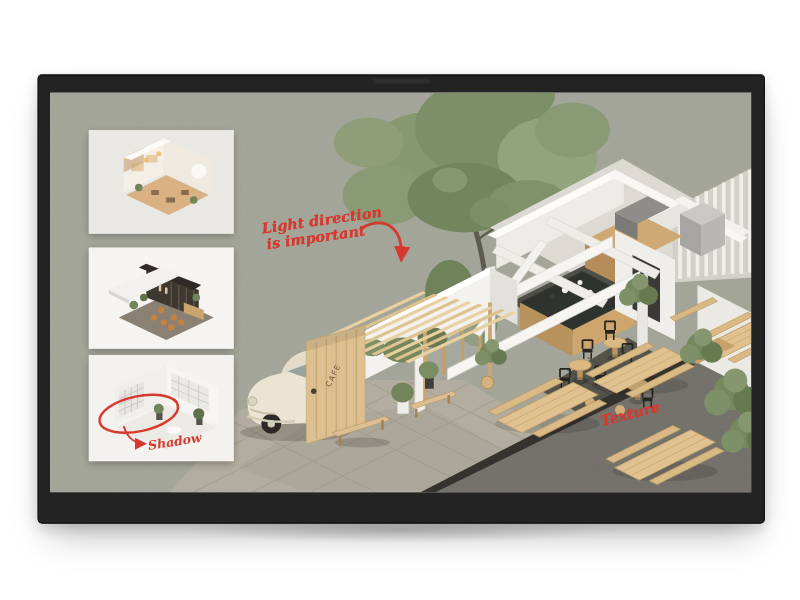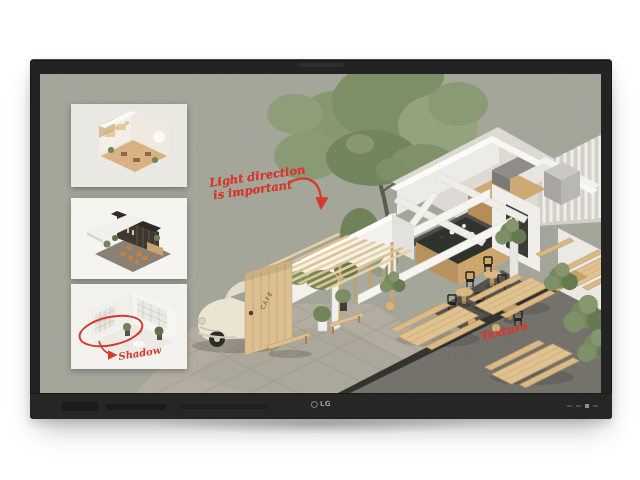--- a/index.html
+++ b/index.html
@@ -406,30 +406,15 @@
         </svg>
       </div>
 
       <div class="ink anno-light">
         <div class="l1">Light direction</div>
         <div class="l2">is important</div>
       </div>
       <div class="ink anno-texture">Texture</div>
     </div>
 
-    <div class="bottom-bar">
-      <div class="slot slot1"></div>
-      <div class="slot slot2"></div>
-      <div class="slot slot3"></div>
-      <div class="lg-logo">
-        <span class="lg-ring"></span>
-        <span class="lg-text">LG</span>
-      </div>
-      <div class="indicators">
-        <i class="dash"></i>
-        <i class="dash"></i>
-        <i class="dot"></i>
-        <i class="dash"></i>
-      </div>
-    </div>
   </div>
   <div class="floor-shadow"></div>
 </div>
 
 </body></html>

